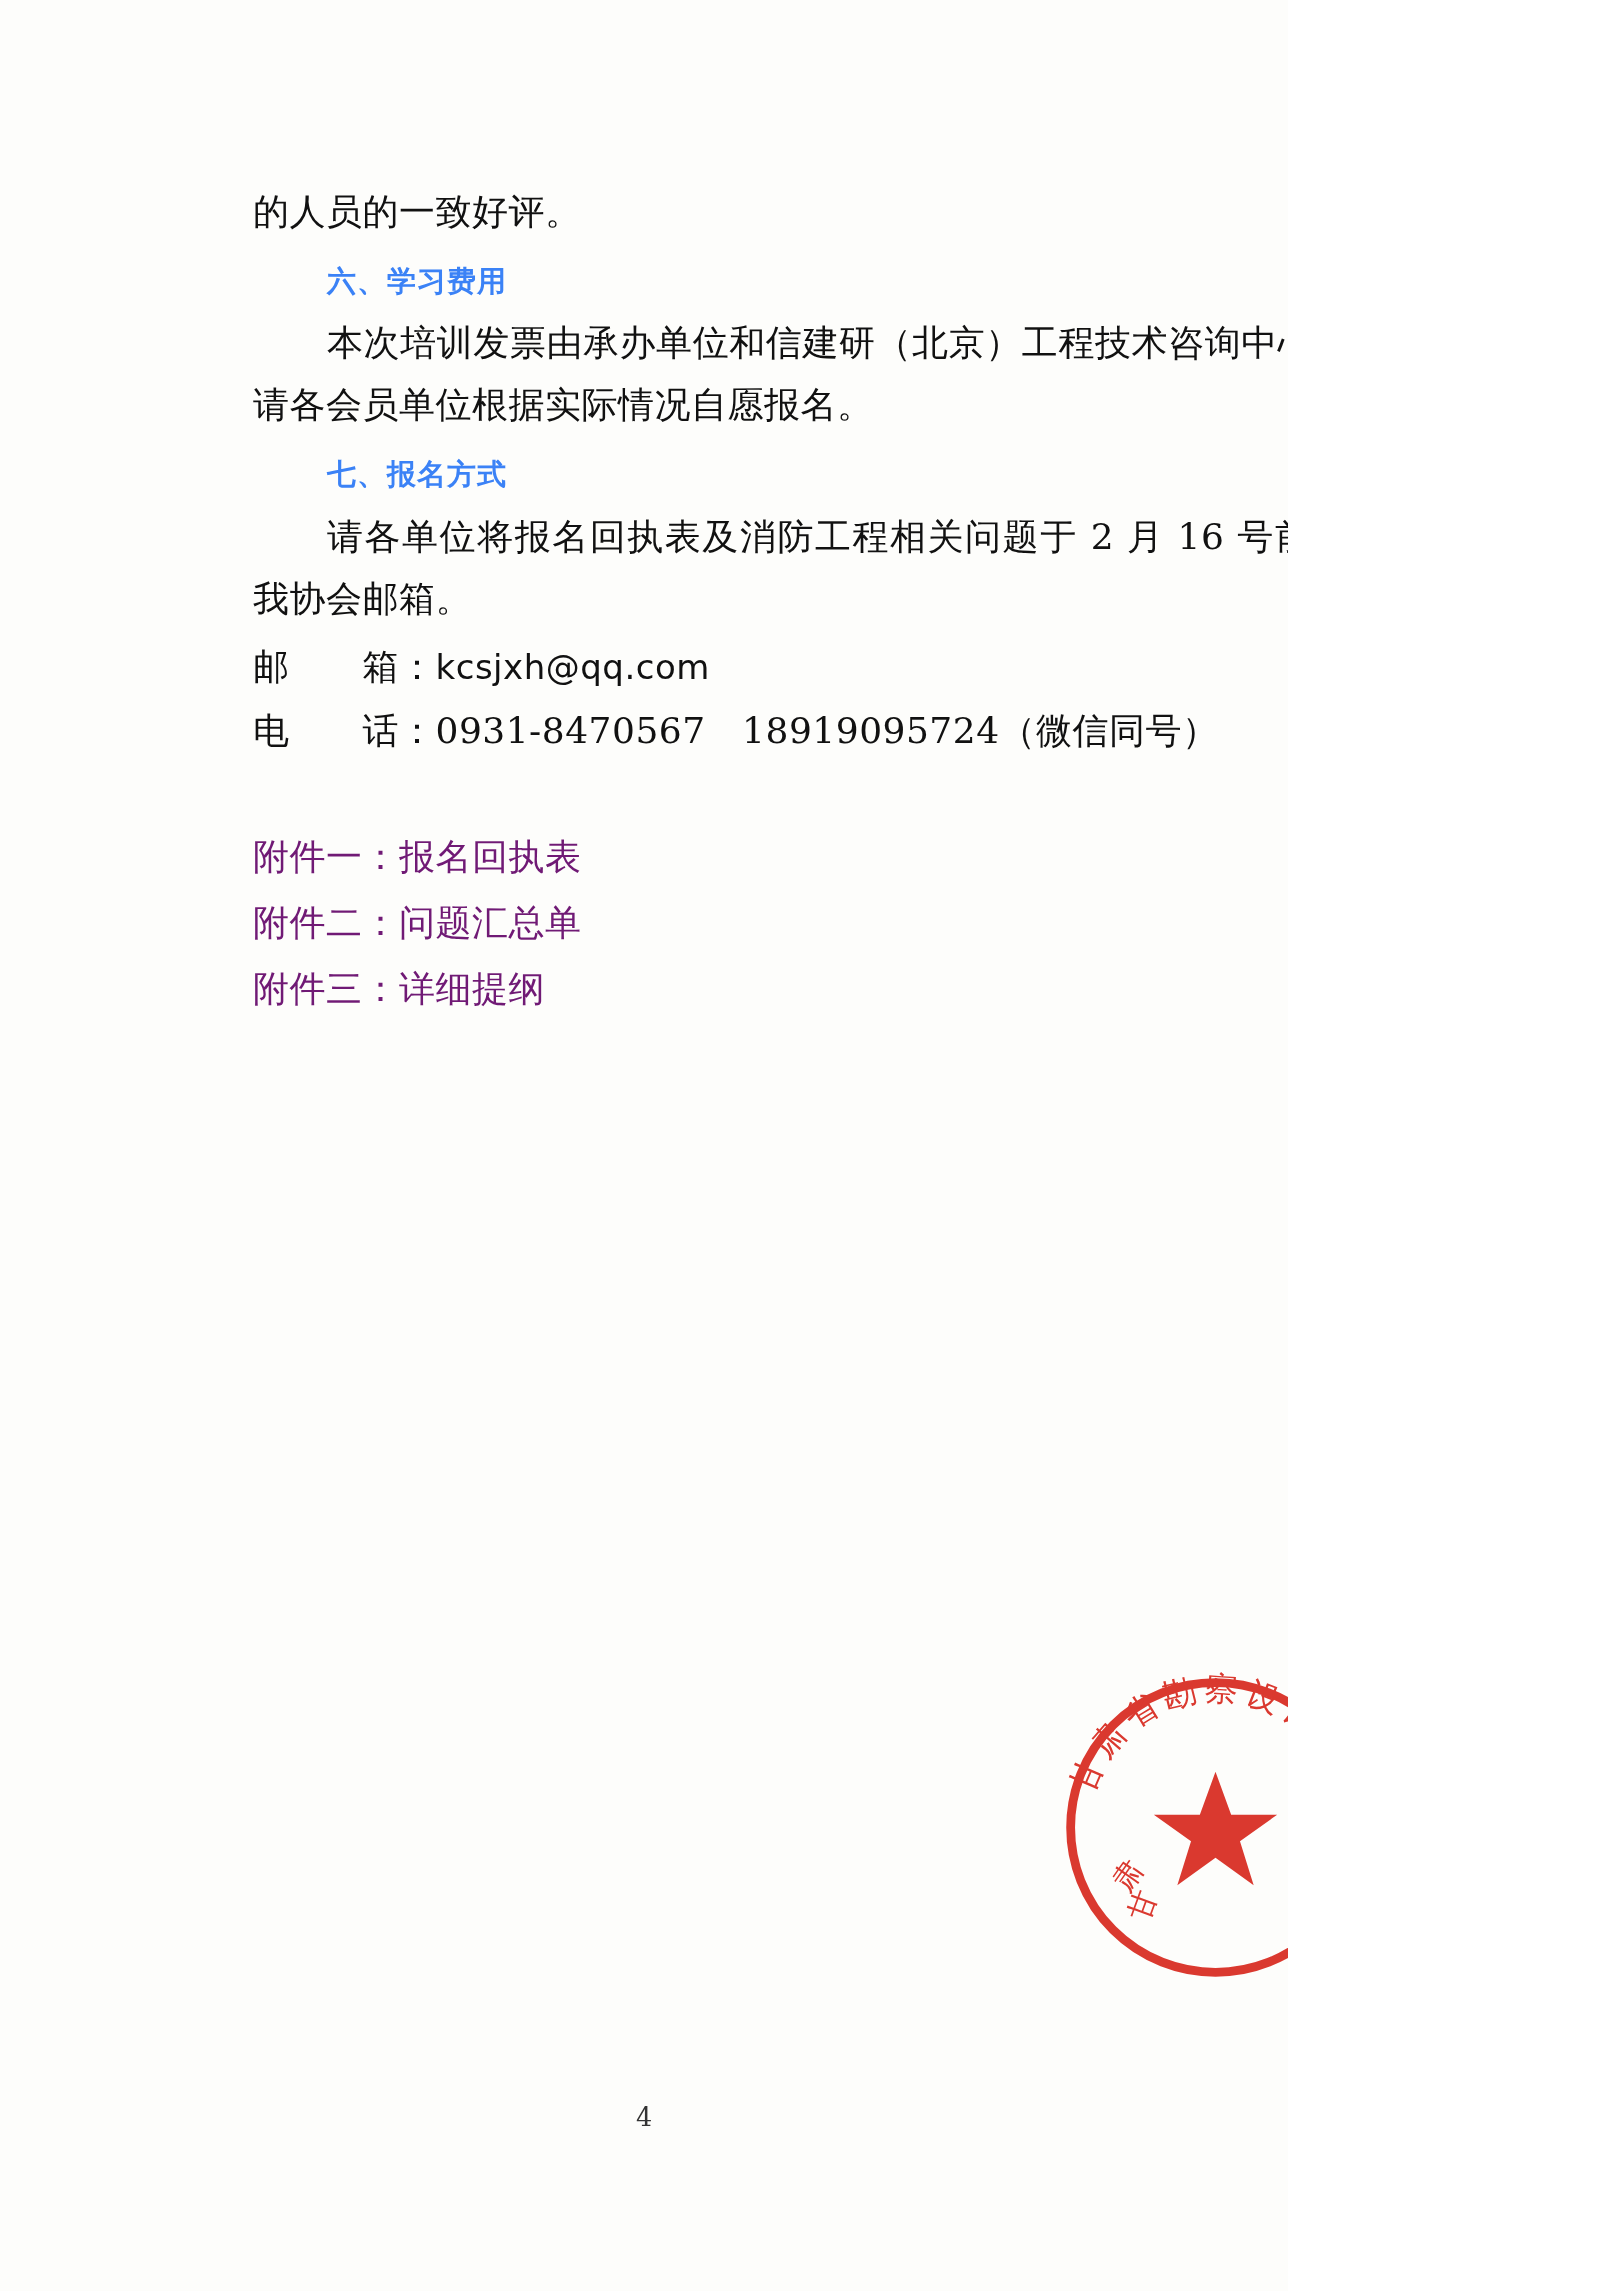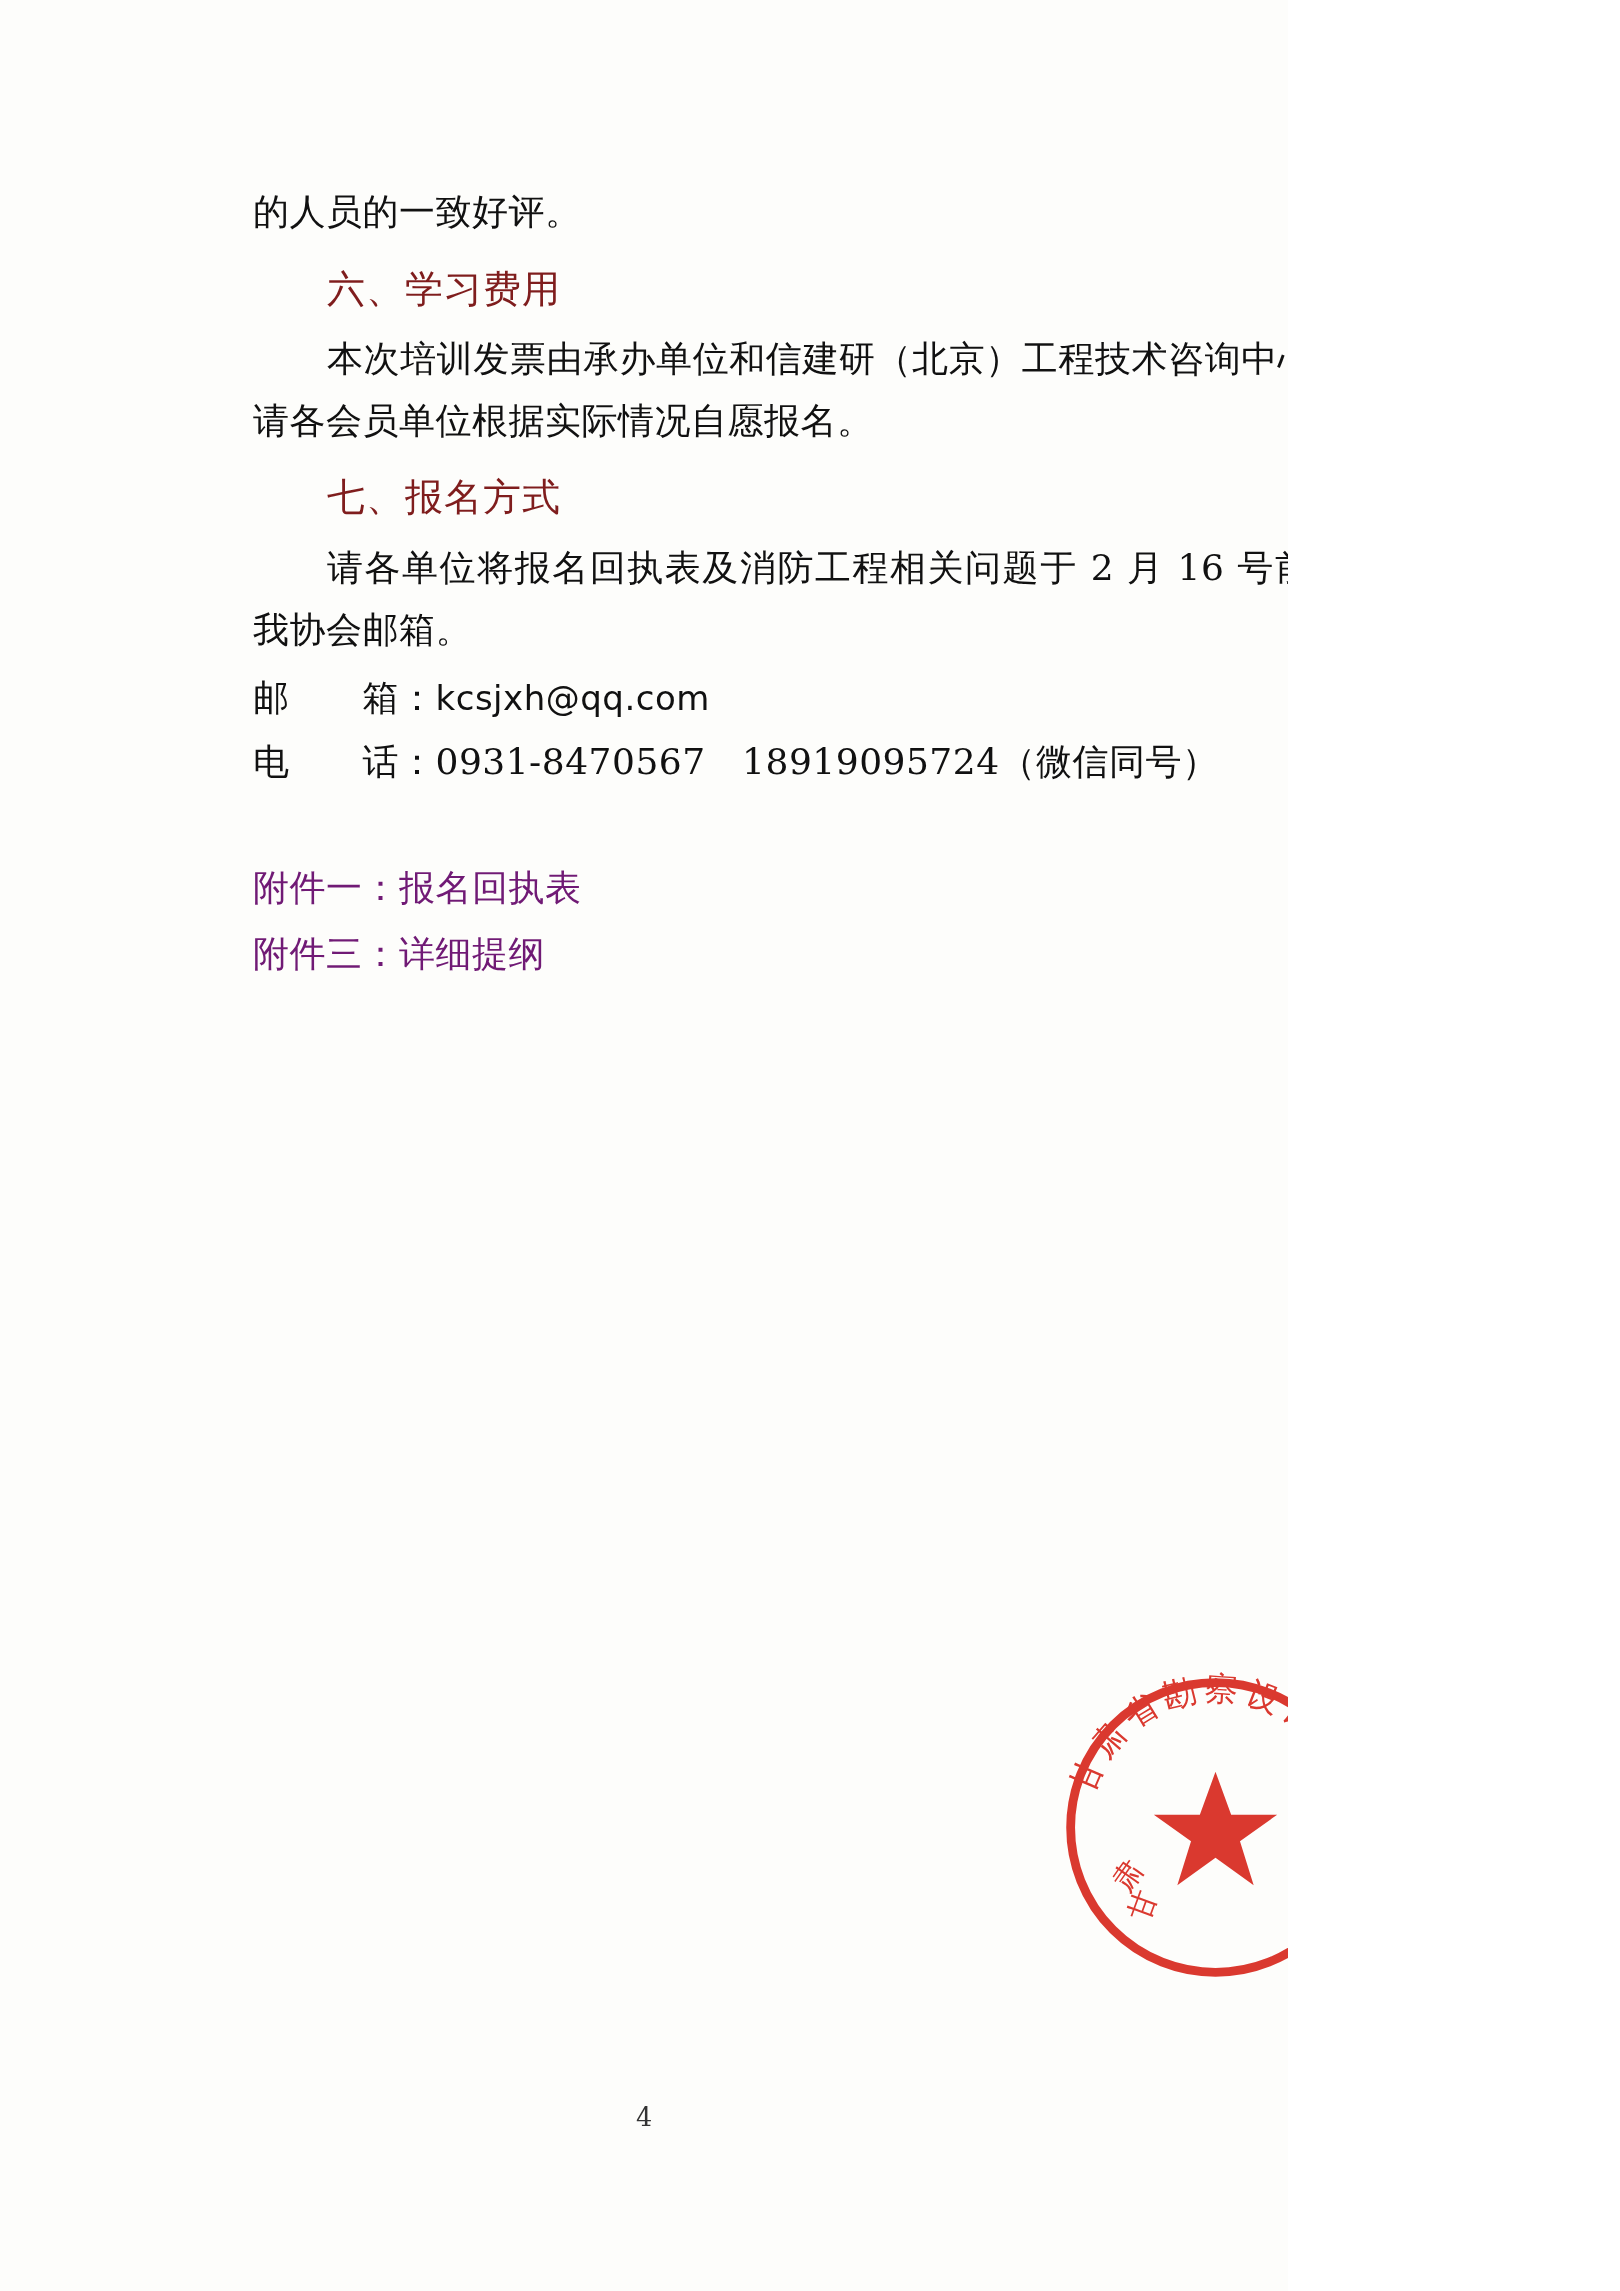--- a/index.html
+++ b/index.html
@@ -29,24 +29,24 @@
     color: #111111;
     letter-spacing: 0.5px;
     text-align: justify;
     margin: 0 0 5.9px 0;
     font-family: "DejaVu Serif", "Liberation Serif", serif;
   }
   .indent {
     text-indent: 74px;
   }
   .heading {
-    font-size: 38px;
-    font-weight: normal;
+    font-size: 29px;
+    font-weight: bold;
     line-height: 1.72;
-    color: #7f1d1d;
+    color: #3b82f6;
     margin: 13.7px 0 5.9px 0;
     text-indent: 74px;
     letter-spacing: 1px;
   }
   .contact-line {
     font-size: 36px;
     line-height: 1.78;
     color: #111111;
     margin: 0;
     letter-spacing: 0.5px;
@@ -134,20 +134,21 @@
     </p>
 
     <p class="contact-line">
       <span class="contact-label">电　　话：</span><span>0931-8470567　18919095724（微信同号）</span>
     </p>
 
 
     <div class="spacer-lg"></div>
 
     <p class="attach-line">附件一：报名回执表</p>
+    <p class="attach-line">附件二：问题汇总单</p>
     <p class="attach-line">附件三：详细提纲</p>
 
   </div>
 
   <svg class="seal" viewBox="0 0 330 330">
     <defs>
       <path id="sealArcTop" d="M 35,165 A 130,130 0 0 1 295,165" fill="none"></path>
       <path id="sealArcBottom" d="M 52,165 A 113,113 0 0 0 278,165" fill="none"></path>
     </defs>
     <circle cx="165" cy="165" r="148" fill="none" stroke="#d8291e" stroke-width="9"></circle>

